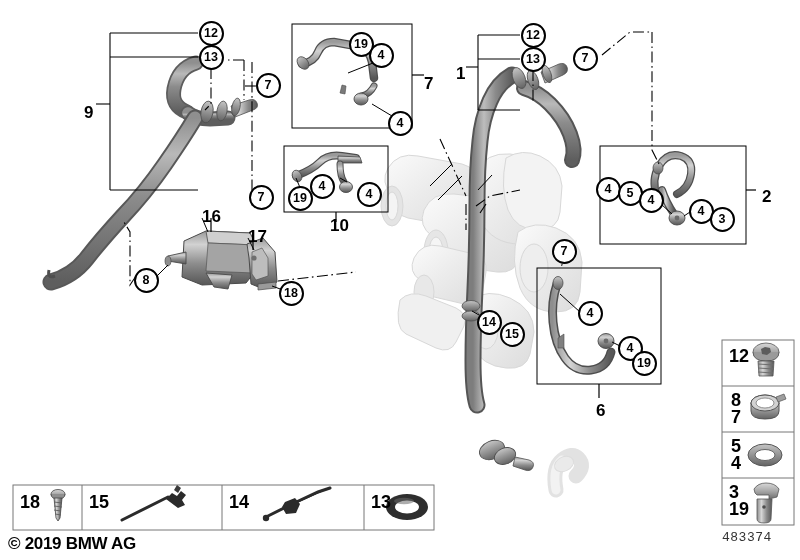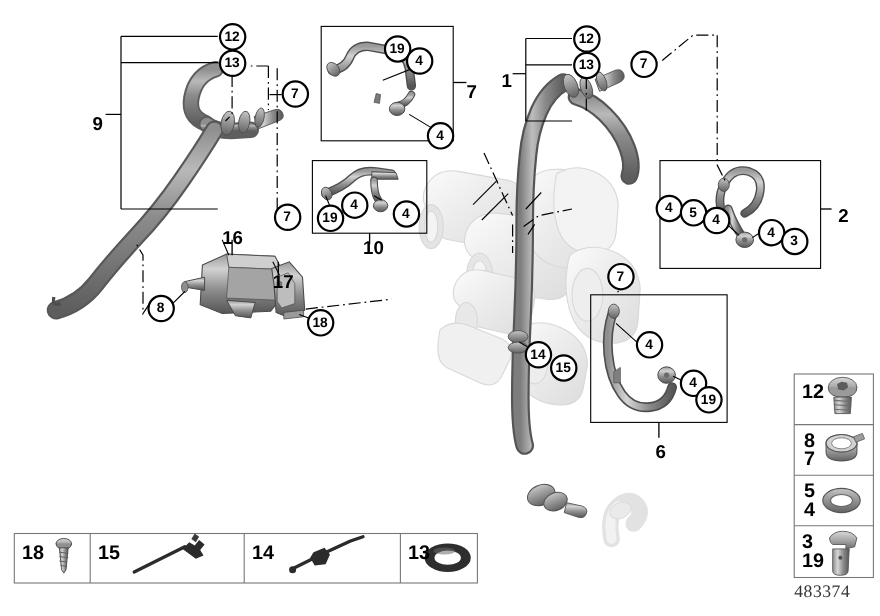--- a/index.html
+++ b/index.html
@@ -5,22 +5,22 @@
   html,body{margin:0;padding:0;background:#fff;}
   body{width:800px;height:560px;position:relative;overflow:hidden;
        font-family:"Liberation Sans",sans-serif;color:#000;}
   #stage{position:absolute;left:0;top:0;width:800px;height:540px;}
   svg{position:absolute;left:0;top:0;width:800px;height:560px;}
   .lbl{position:absolute;font-weight:bold;font-family:"Liberation Sans",sans-serif;
        color:#000;line-height:1;white-space:nowrap;}
   .big{font-size:17px;}
   .copy{position:absolute;left:8px;top:534px;font-size:17px;font-weight:bold;
         font-family:"Liberation Sans",sans-serif;letter-spacing:-0.3px;}
-  .pnum{position:absolute;left:722px;top:530px;font-size:16px;
-        font-family:Liberation Serif, serif;color:#333;letter-spacing:0.5px;}
+  .pnum{position:absolute;left:722px;top:530px;font-size:13px;
+        font-family:Liberation Mono, monospace;color:#333;letter-spacing:0.5px;}
   .cc-t{font-size:12.5px;font-weight:bold;font-family:"Liberation Sans",sans-serif;}
   .legnum{position:absolute;font-size:18px;font-weight:bold;
           font-family:"Liberation Sans",sans-serif;}
 </style>
 </head>
 <body>
 
 <div id="stage">
 
   <svg viewBox="0 0 800 560">
@@ -399,30 +399,31 @@
     </div>
 
   <div id="assembly">
       <div class="lbl big" style="left: 84px; top: 104px;">9</div>
       <div class="lbl big" style="left: 424px; top: 75px;">7</div>
       <div class="lbl big" style="left: 456px; top: 65px;">1</div>
       <div class="lbl big" style="left: 330px; top: 217px; text-align: right;">10</div>
       <div class="lbl big" style="left: 762px; top: 188px;">2</div>
       <div class="lbl big" style="left: 596px; top: 402px;">6</div>
       <div class="lbl big" style="left: 202px; top: 208px;">16</div>
-      <div class="lbl big" style="left: 248px; top: 228px; margin-top: 20px;">17</div>
+      <div class="lbl big" style="left: 248px; top: 228px;">17</div>
     </div>
 
   <div class="legnum" style="left:729px;top:346px;">12</div>
   <div class="legnum" style="left:731px;top:392px;line-height:0.95;white-space:pre;">8
 7</div>
   <div class="legnum" style="left:731px;top:438px;line-height:0.95;white-space:pre;">5
 4</div>
   <div class="legnum" style="left:729px;top:484px;line-height:0.95;white-space:pre;">3
 19</div>
 
   <div class="legnum" style="left:20px;top:492px;">18</div>
   <div class="legnum" style="left:89px;top:492px;">15</div>
   <div class="legnum" style="left:229px;top:492px;">14</div>
   <div class="legnum" style="left:371px;top:492px;">13</div>
 
+  <div class="copy">© 2019 BMW AG</div>
   <div class="pnum">483374</div>
 </div>
 
 </body></html>

